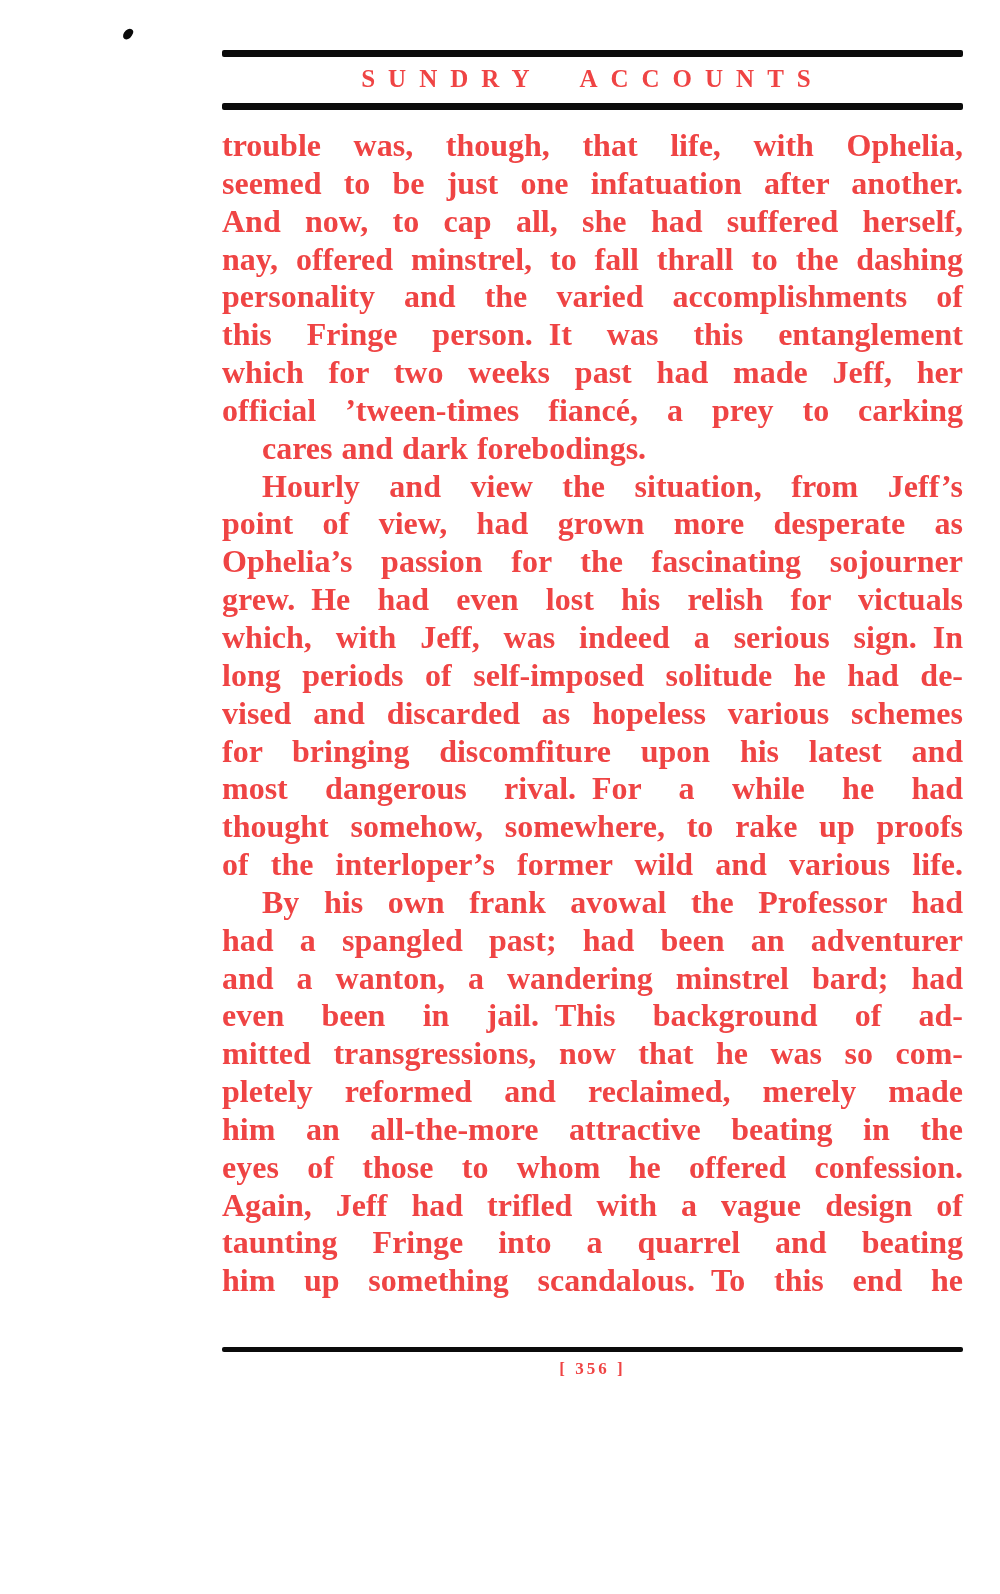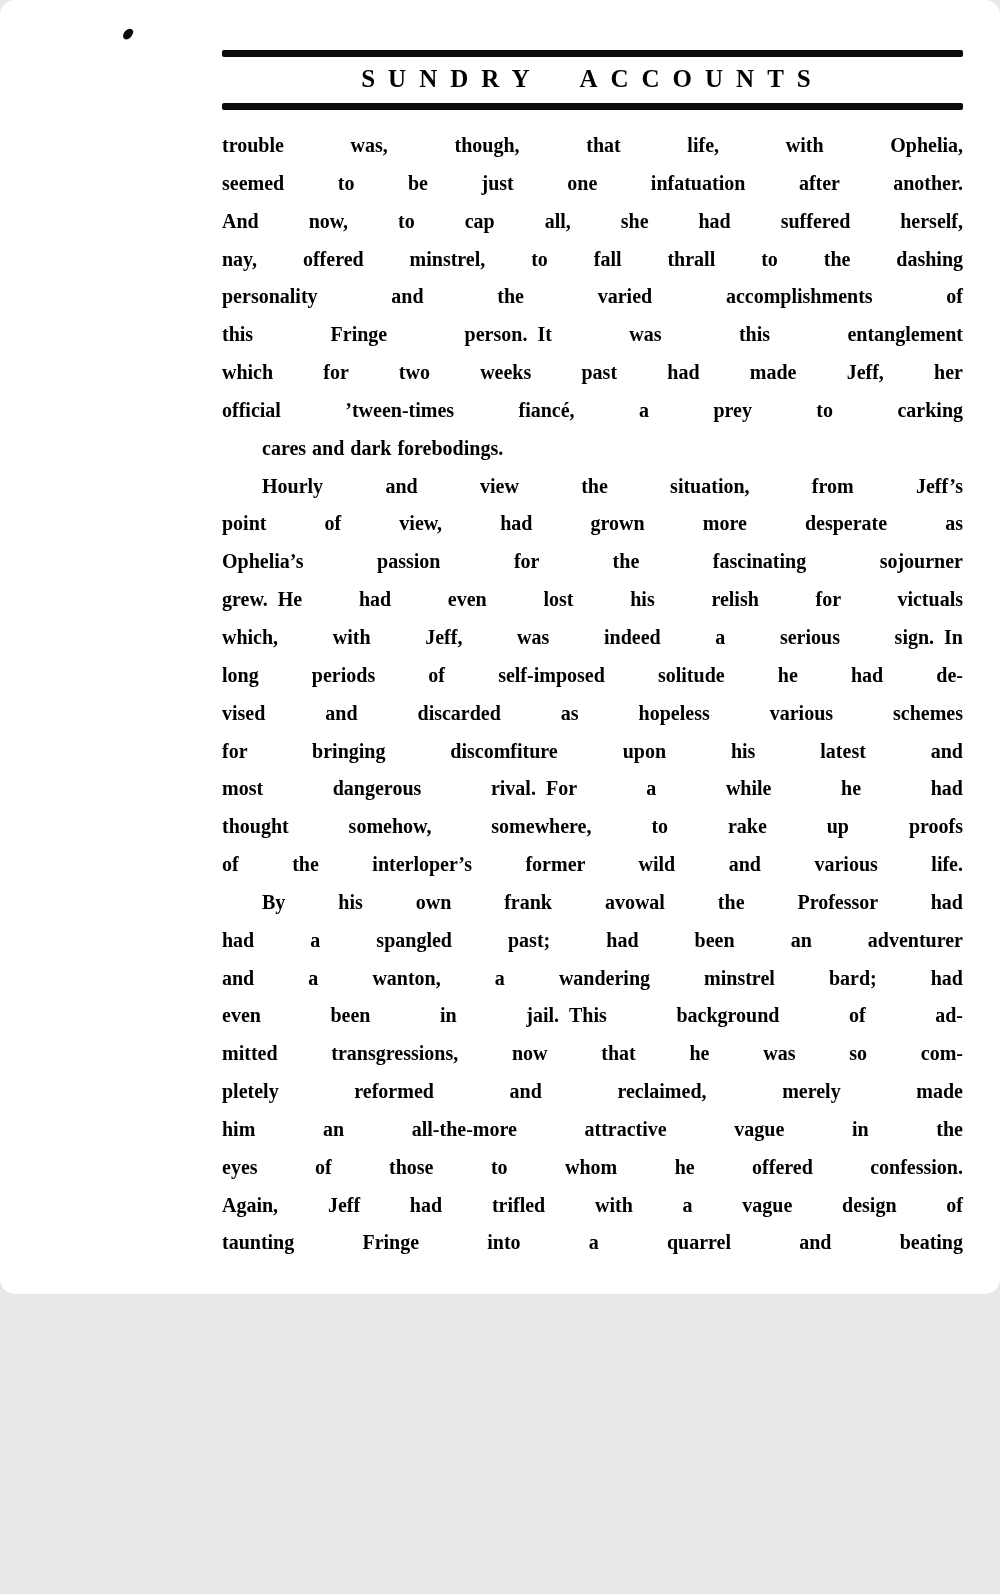--- a/index.html
+++ b/index.html
@@ -1,42 +1,41 @@
 <!DOCTYPE html>
 <html><head>
 <meta charset="utf-8">
 <style>
   html,body{margin:0;padding:0;background:#e8e8e8;}
   #page{
     position:relative;
-    width:1000px;height:1294px;
+    width:1000px;height:1594px;
     background:#ffffff;
     font-family:"Liberation Serif","DejaVu Serif",serif;
-    color:#000000;
+    color:#ef4444;
     overflow:hidden;
-    border-radius:15px;
   }
   .col{position:absolute;left:222px;width:741px;}
   .rule{position:absolute;left:222px;width:741px;background:#0b0b0b;border-radius:2px;}
   #rule-top{top:50px;height:7px;}
   #rule-under-head{top:103px;height:7px;}
   #rule-footer{top:1347px;height:5px;}
   #running-head{
     top:60px;
     text-align:center;
     font-size:25px;
     font-weight:bold;
     letter-spacing:13px;
     word-spacing:20px;
     line-height:38px;
     white-space:nowrap;
   }
   #body-text{
     top:127px;
-    font-size:20px;
+    font-size:32px;
     font-weight:bold;
     line-height:37.85px;
   }
   .line{
     text-align:justify;
     text-align-last:justify;
     white-space:nowrap;
     word-spacing:1px;
   }
   .line.no-stretch{text-align-last:left;margin-left:40px;}
@@ -90,22 +89,23 @@
       <div class="line">for bringing discomfiture upon his latest and</div>
       <div class="line">most dangerous rival. For a while he had</div>
       <div class="line">thought somehow, somewhere, to rake up proofs</div>
       <div class="line">of the interloper’s former wild and various life.</div>
       <div class="line indent">By his own frank avowal the Professor had</div>
       <div class="line">had a spangled past; had been an adventurer</div>
       <div class="line">and a wanton, a wandering minstrel bard; had</div>
       <div class="line">even been in jail. This background of ad-</div>
       <div class="line">mitted transgressions, now that he was so com-</div>
       <div class="line">pletely reformed and reclaimed, merely made</div>
-      <div class="line">him an all-the-more attractive vague in the</div>
+      <div class="line">him an all-the-more attractive beating in the</div>
       <div class="line">eyes of those to whom he offered confession.</div>
       <div class="line">Again, Jeff had trifled with a vague design of</div>
       <div class="line">taunting Fringe into a quarrel and beating</div>
+      <div class="line">him up something scandalous. To this end he</div>
     </div>
 
   <div class="rule" id="rule-footer"></div>
 
   <div class="col" id="page-number">[ 356 ]</div>
 </div>
 
 </body></html>

